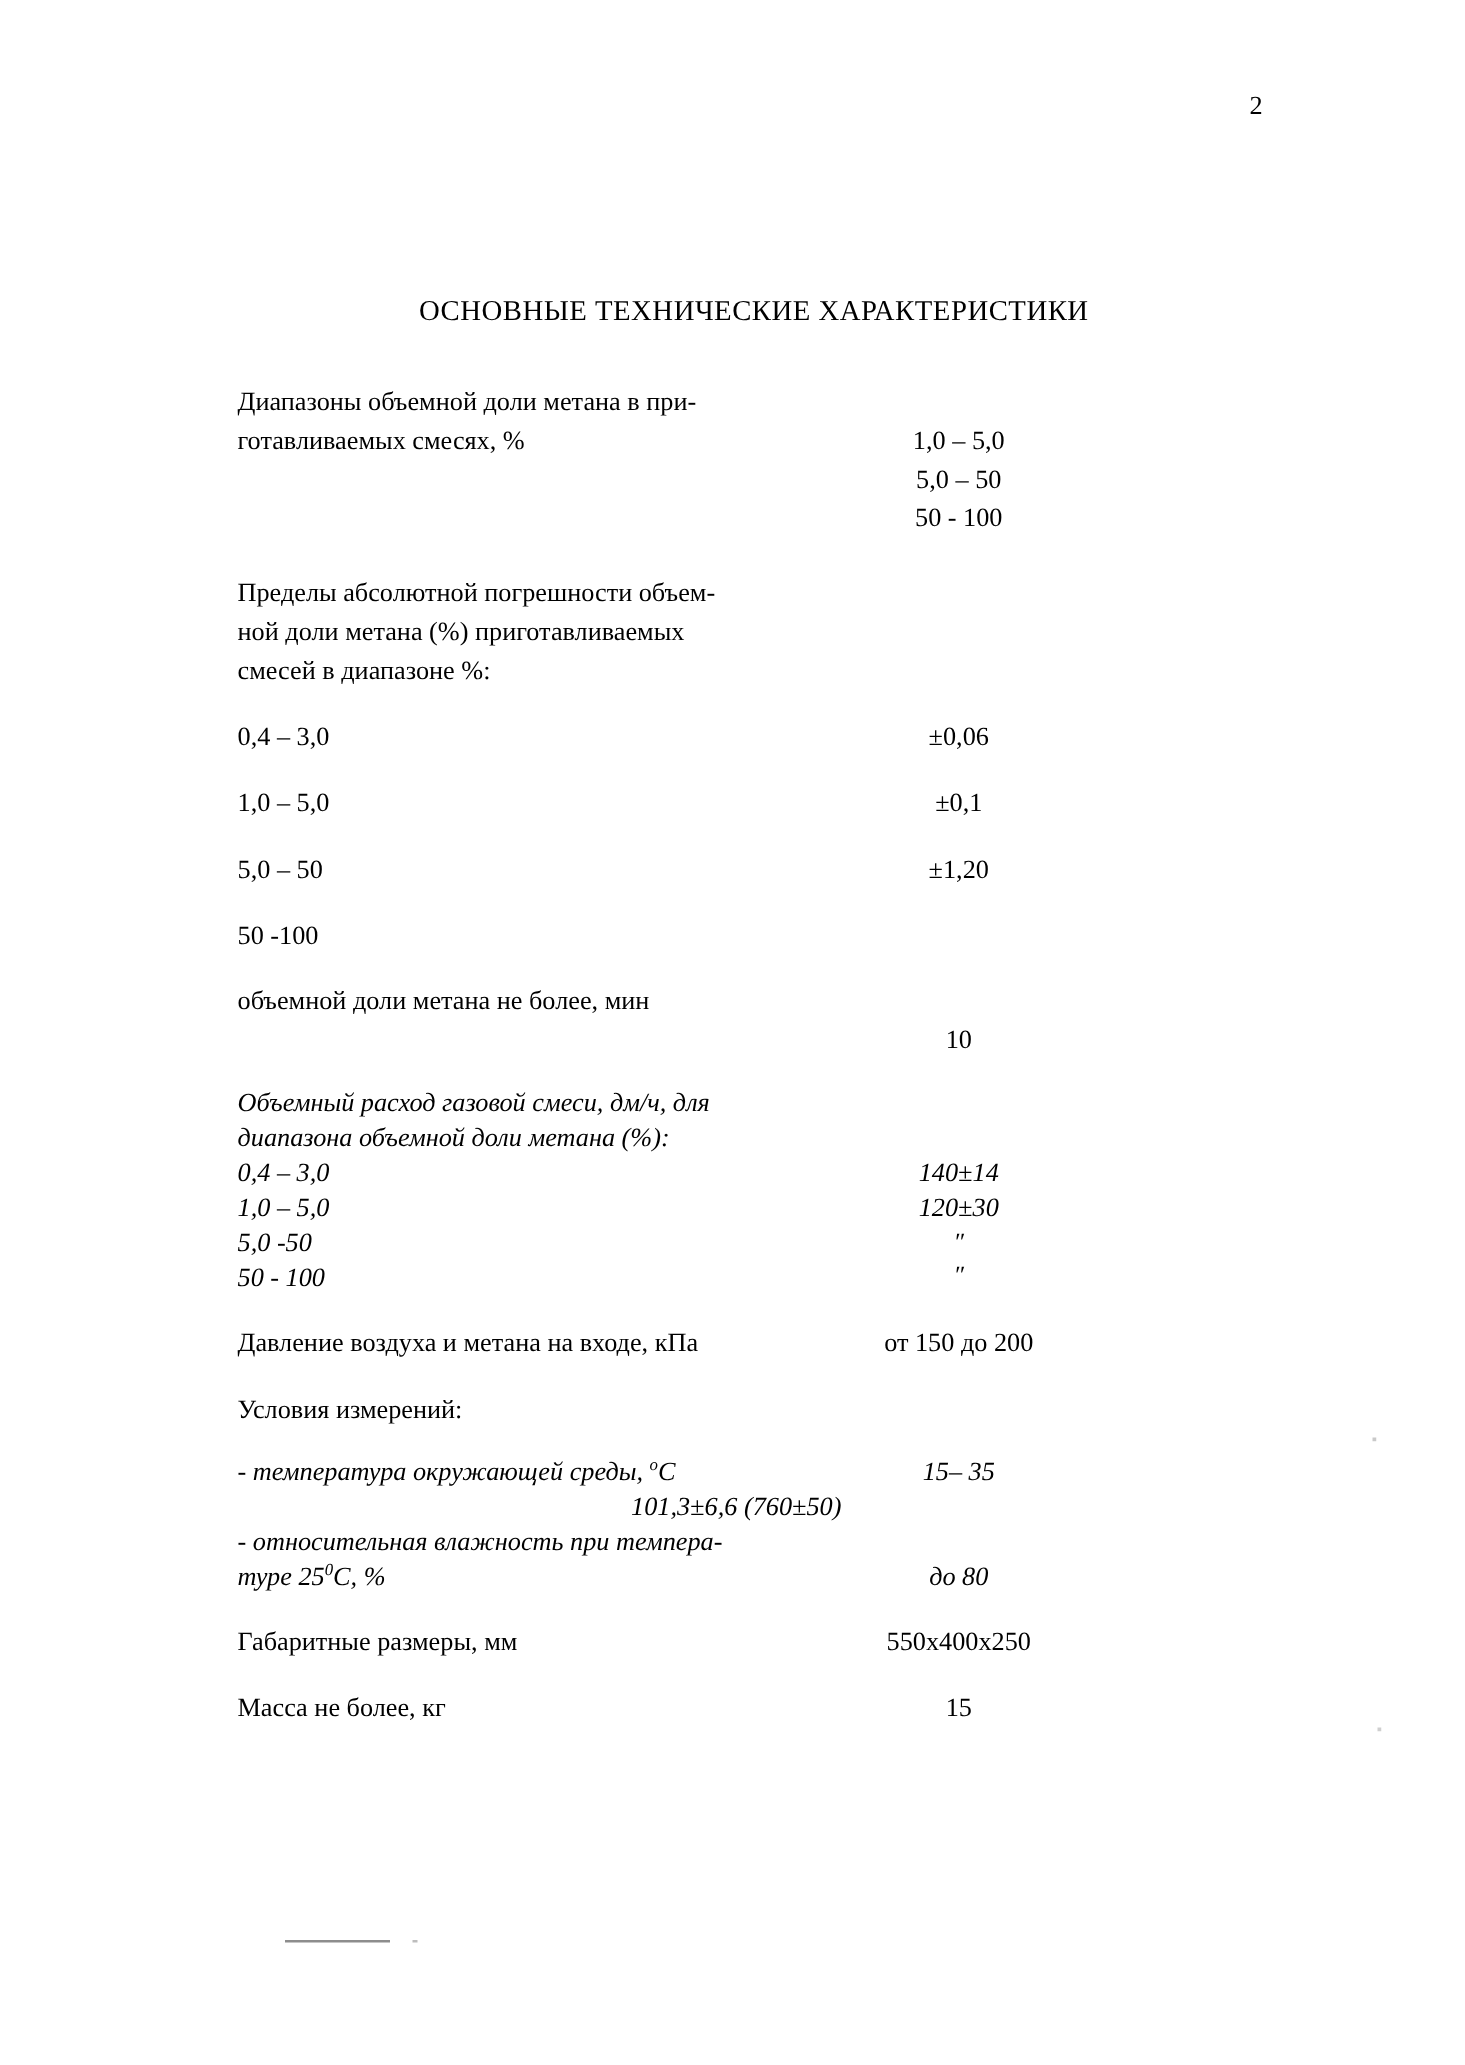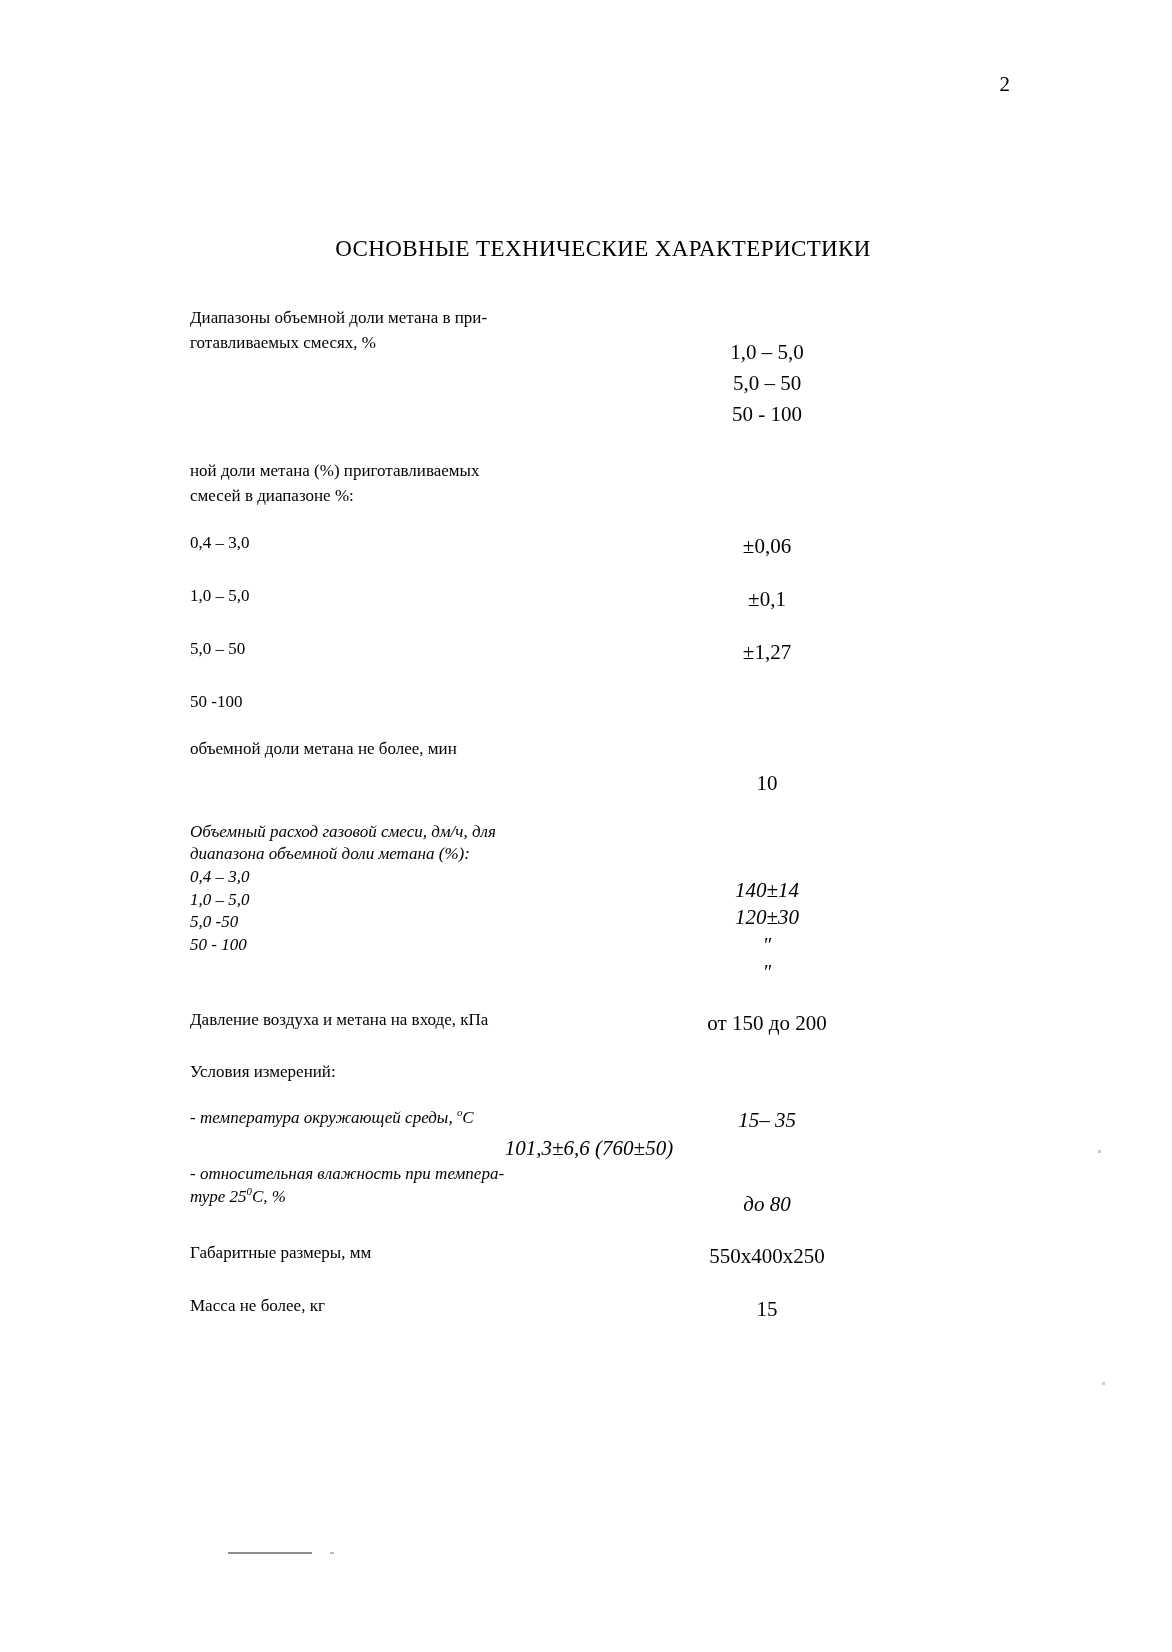--- a/index.html
+++ b/index.html
@@ -49,21 +49,21 @@
 
   
   .row {
     display: flex;
     align-items: flex-start;
     width: 100%;
   }
   .label-col {
     width: 400px;
     flex: 0 0 400px;
-    font-size: 17px;
+    font-size: 21px;
     line-height: 1.47;
   }
   .label-col.justify {
     text-align: justify;
     text-align-last: left;
   }
   .value-col {
     flex: 1 1 auto;
     font-size: 21px;
     line-height: 1.47;
@@ -147,41 +147,42 @@
         <span class="value-line">1,0 – 5,0</span>
         <span class="value-line">5,0 – 50</span>
         <span class="value-line">50 - 100</span>
       </div>
     </div>
 
     <div class="gap-lg"></div>
 
     <div class="row">
       <div class="label-col justify">
+        <span class="value-line">Пределы абсолютной погрешности объем-</span>
         <span class="value-line">ной доли метана (%) приготавливаемых</span>
         <span class="value-line">смесей в диапазоне %:</span>
       </div>
       <div class="value-col narrow"></div>
     </div>
 
     <div class="gap-md"></div>
 
     <div class="row">
       <div class="label-col">0,4 – 3,0</div>
       <div class="value-col narrow">±0,06</div>
     </div>
     <div class="gap-md"></div>
     <div class="row">
       <div class="label-col">1,0 – 5,0</div>
       <div class="value-col narrow">±0,1</div>
     </div>
     <div class="gap-md"></div>
     <div class="row">
       <div class="label-col">5,0 – 50</div>
-      <div class="value-col narrow">±1,27</div>
+      <div class="value-col narrow">±1,20</div>
     </div>
     <div class="gap-md"></div>
     <div class="row">
       <div class="label-col">50 -100</div>
     </div>
 
     <div class="gap-md"></div>
 
     <div class="row">
       <div class="label-col justify">

